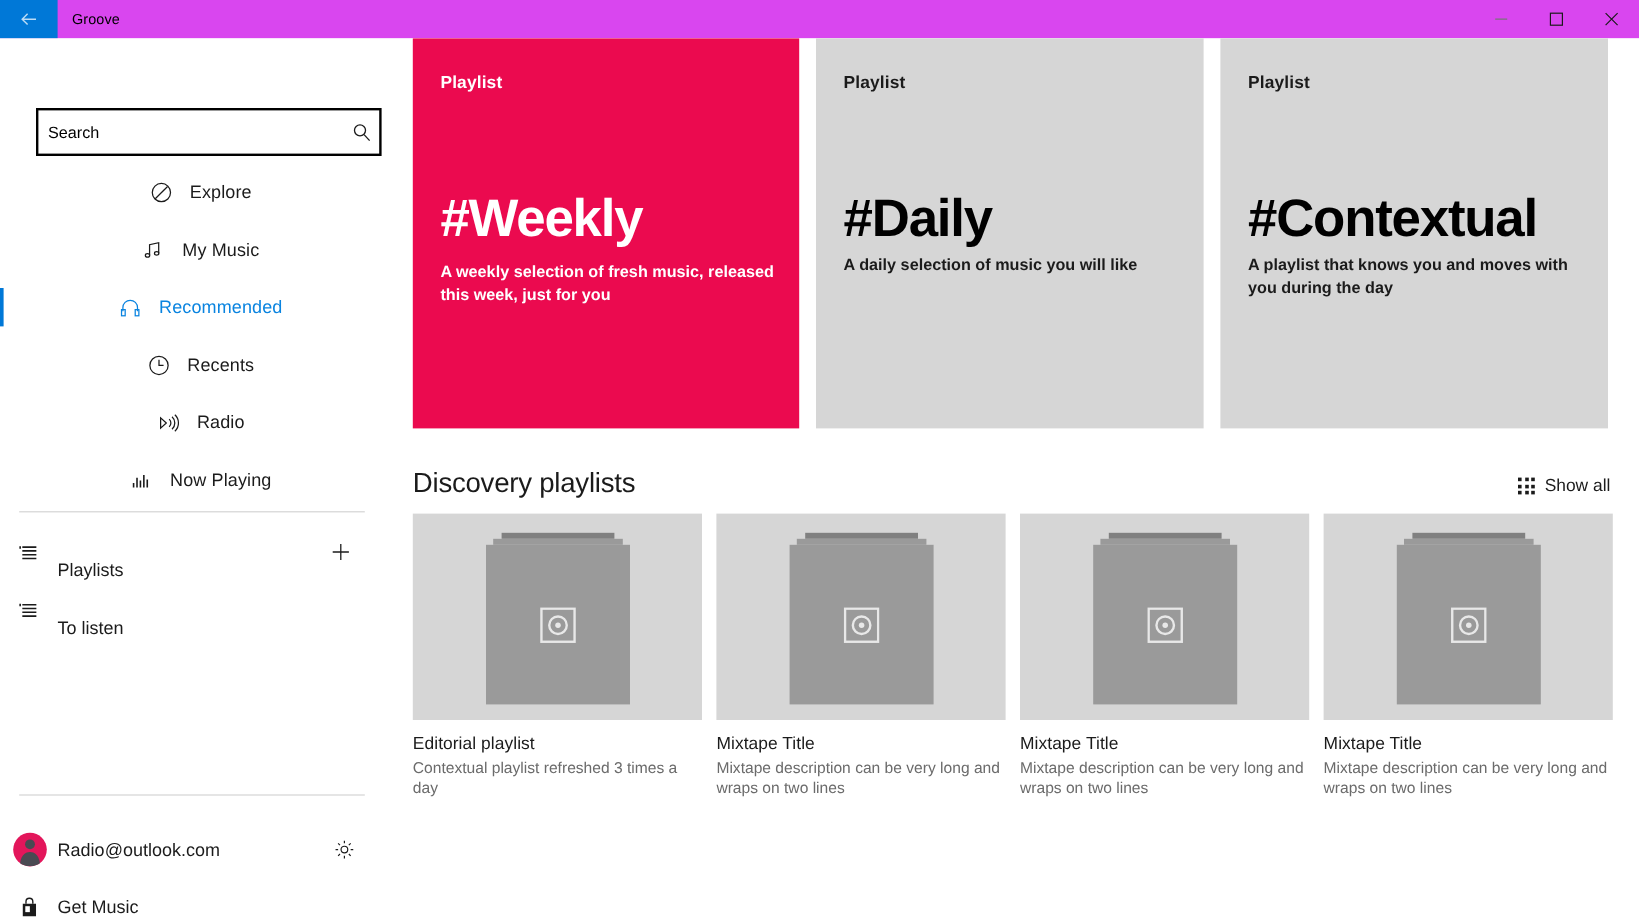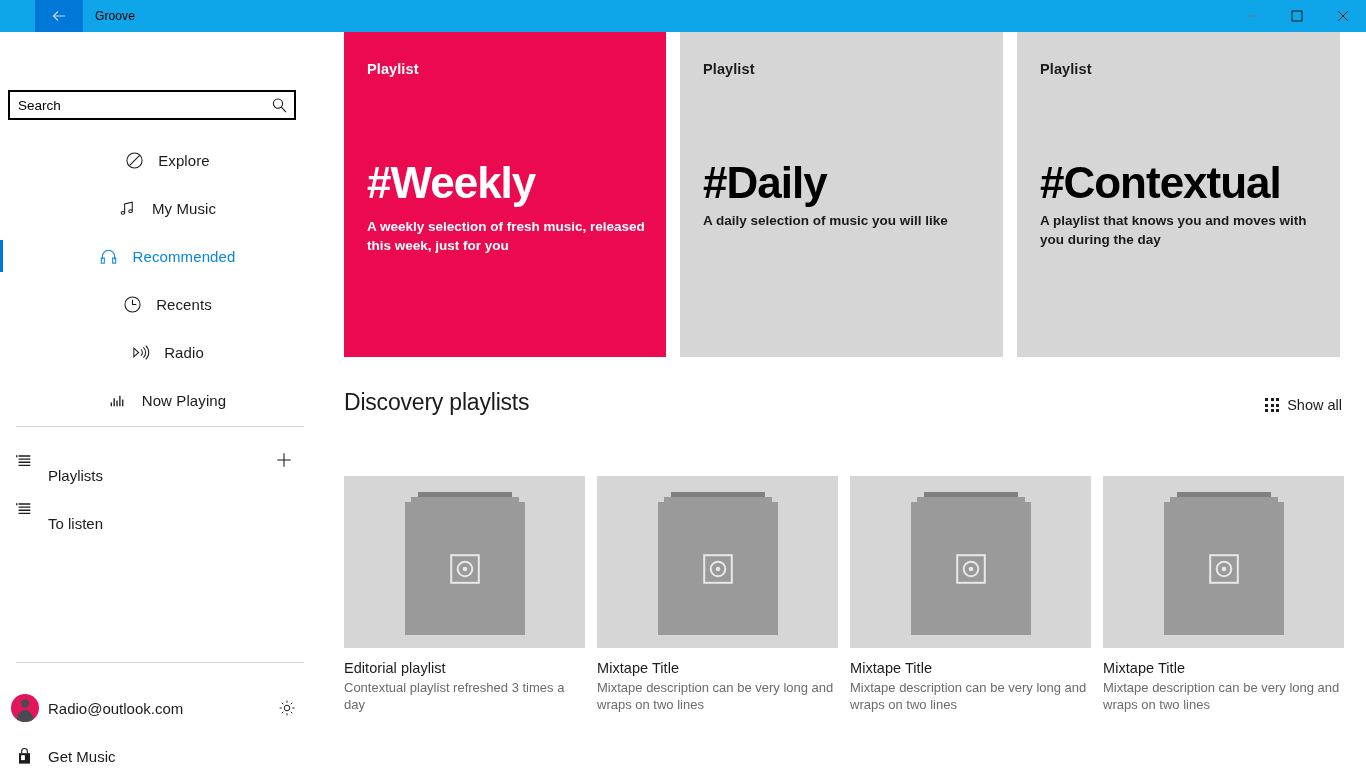--- a/index.html
+++ b/index.html
@@ -9,22 +9,21 @@
     font-family: "Liberation Sans", sans-serif;
     overflow: hidden;
   }
   body { position: relative; }
 
   
   .titlebar {
     position: absolute; top: 0; left: 0;
     width: 1366px; height: 32px;
     display: flex; align-items: stretch;
-    background: #0ea5e9;
-    padding-left: 35px;
+    background: #d946ef;
   }
   .back-btn {
     width: 48px; height: 32px;
     background: #0078d7;
     display: flex; align-items: center; justify-content: center;
     cursor: pointer;
   }
   .back-btn svg { display: block; }
   .app-title {
     display: flex; align-items: center;
@@ -53,22 +52,22 @@
     display: flex; align-items: center; justify-content: center;
     cursor: pointer;
   }
   .hamburger .bar {
     width: 21px; height: 2px; background: #5a5a5a;
     margin: 2.5px 0;
   }
   .hamburger .bars { display: block; }
 
   .search-wrap {
-    position: absolute; top: 58px; left: 8px;
-    width: 288px; height: 30px;
+    position: absolute; top: 58px; left: 30px;
+    width: 288px; height: 40px;
     border: 2px solid #000000;
     background: #ffffff;
     display: flex; align-items: center;
   }
   .search-input {
     flex: 1; border: none; outline: none;
     font-family: "Liberation Sans", sans-serif;
     font-size: 13.5px; color: #000000;
     padding: 0 6px 0 8px; background: transparent;
     height: 100%;
@@ -222,21 +221,21 @@
     grid-template-columns: repeat(3, 3px);
     grid-template-rows: repeat(3, 3px);
     gap: 2.4px;
   }
   .dotgrid i { display: block; width: 3px; height: 3px; background: #1b1b1b; }
 
   .cards-row {
     position: absolute; top: 396px; left: 24px;
     display: flex; gap: 12px;
   }
-  .disc-card { width: 241px; cursor: pointer; margin-top: 48px; }
+  .disc-card { width: 241px; cursor: pointer; }
   .thumb {
     width: 241px; height: 172px;
     background: #d6d6d6;
     position: relative;
   }
   .stack {
     position: absolute; left: 50%; transform: translateX(-50%);
     top: 16px; width: 120px;
   }
   .stack .s-top {

